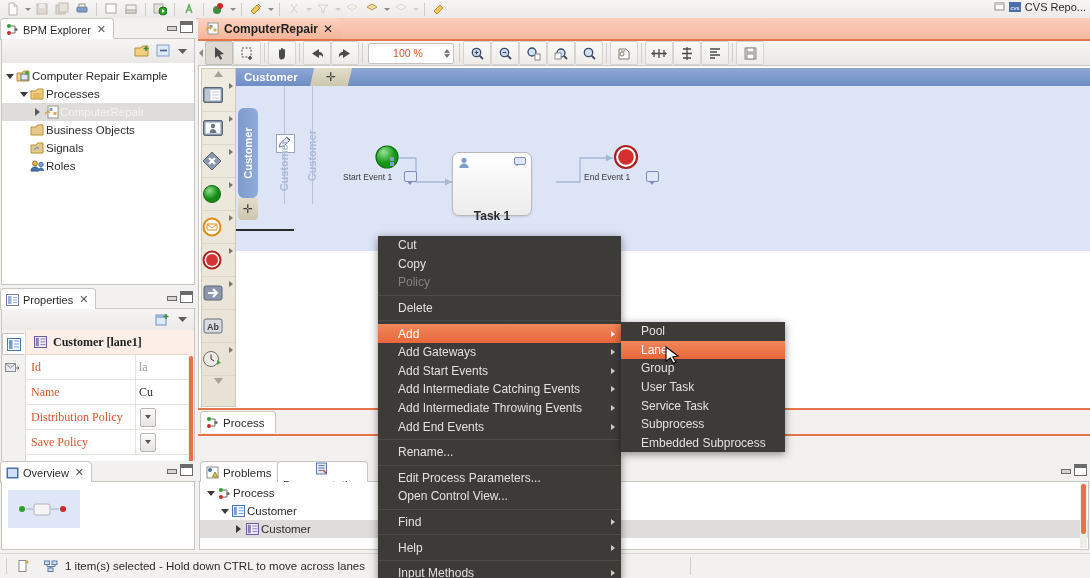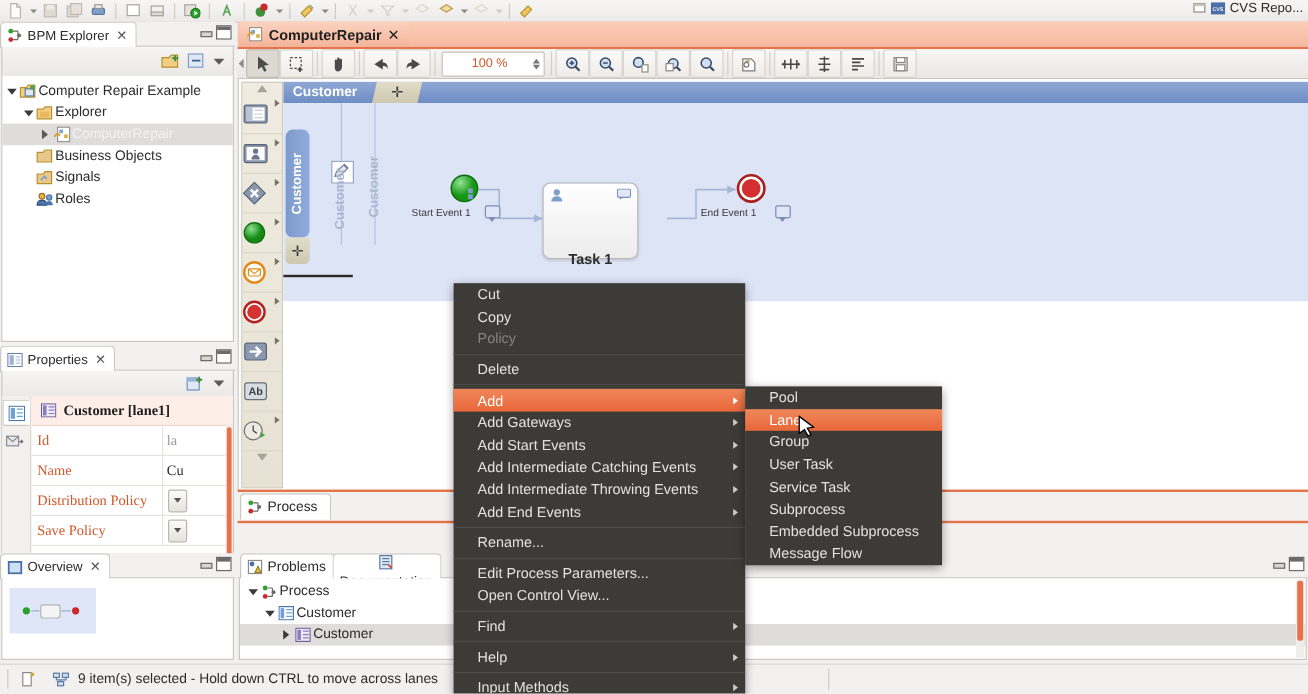--- a/index.html
+++ b/index.html
@@ -376,21 +376,21 @@
           <span style="display:inline-block;width:14px"></span>
           <span class="twist">
             <i class="tri-d"></i>
           </span>
           <span class="ticon">
             <svg width="15" height="14" viewBox="0 0 15 14">
               <path d="M1 4h5l1.5-2H13v10H1z" fill="#f3cf84" stroke="#b6912f"></path>
               <path d="M3 6h8v5H3z" fill="#e9b95f"></path>
             </svg>
           </span>
-          <span>Explorer</span>
+          <span>Processes</span>
         </div>
         <div class="trow sel">
           <span style="display:inline-block;width:28px"></span>
           <span class="twist">
             <i class="tri-r light"></i>
           </span>
           <span class="ticon">
             <svg width="14" height="14" viewBox="0 0 14 14">
               <rect x="3" y="1" width="10" height="12" fill="#fff" stroke="#9a968f"></rect>
               <rect x="4.5" y="3" width="3" height="3" fill="#7f9ec9"></rect>
@@ -952,21 +952,21 @@
         </svg>
     </span>
     <span style="margin:0 6px 0 10px;">
       <svg class="ico" width="15" height="13" viewBox="0 0 15 13">
           <rect x="0.5" y="1" width="5" height="3.5" fill="#cfe0f5" stroke="#5d7ba6"></rect>
           <rect x="8" y="1" width="5" height="3.5" fill="#cfe0f5" stroke="#5d7ba6"></rect>
           <rect x="4" y="8" width="5" height="3.5" fill="#cfe0f5" stroke="#5d7ba6"></rect>
           <path d="M3 4.5v2h8v-2M6.5 6.5v1.5" stroke="#5d7ba6" fill="none"></path>
         </svg>
     </span>
-    <span class="sb-text">9 item(s) selected - Hold down CTRL to move across lanes</span>
+    <span class="sb-text">1 item(s) selected - Hold down CTRL to move across lanes</span>
     <div class="sb-pane"></div>
   </div>
 
   <div class="menu" id="menu-main">
       <div class="mi">
         <span>Cut</span>
       </div>
       <div class="mi">
         <span>Copy</span>
       </div>
@@ -1043,23 +1043,20 @@
         <span>User Task</span>
       </div>
       <div class="mi">
         <span>Service Task</span>
       </div>
       <div class="mi">
         <span>Subprocess</span>
       </div>
       <div class="mi">
         <span>Embedded Subprocess</span>
-      </div>
-      <div class="mi">
-        <span>Message Flow</span>
       </div>
     </div>
 
   <div class="cursor">
     <svg width="16" height="22" viewBox="0 0 16 22">
         <path d="M1 1l12 9-5.2.8 3 5.2-2.4 1.4-3-5.3L1 15z" fill="#fff" stroke="#000" stroke-width="1.1"></path>
       </svg>
   </div>
 
 </div>

